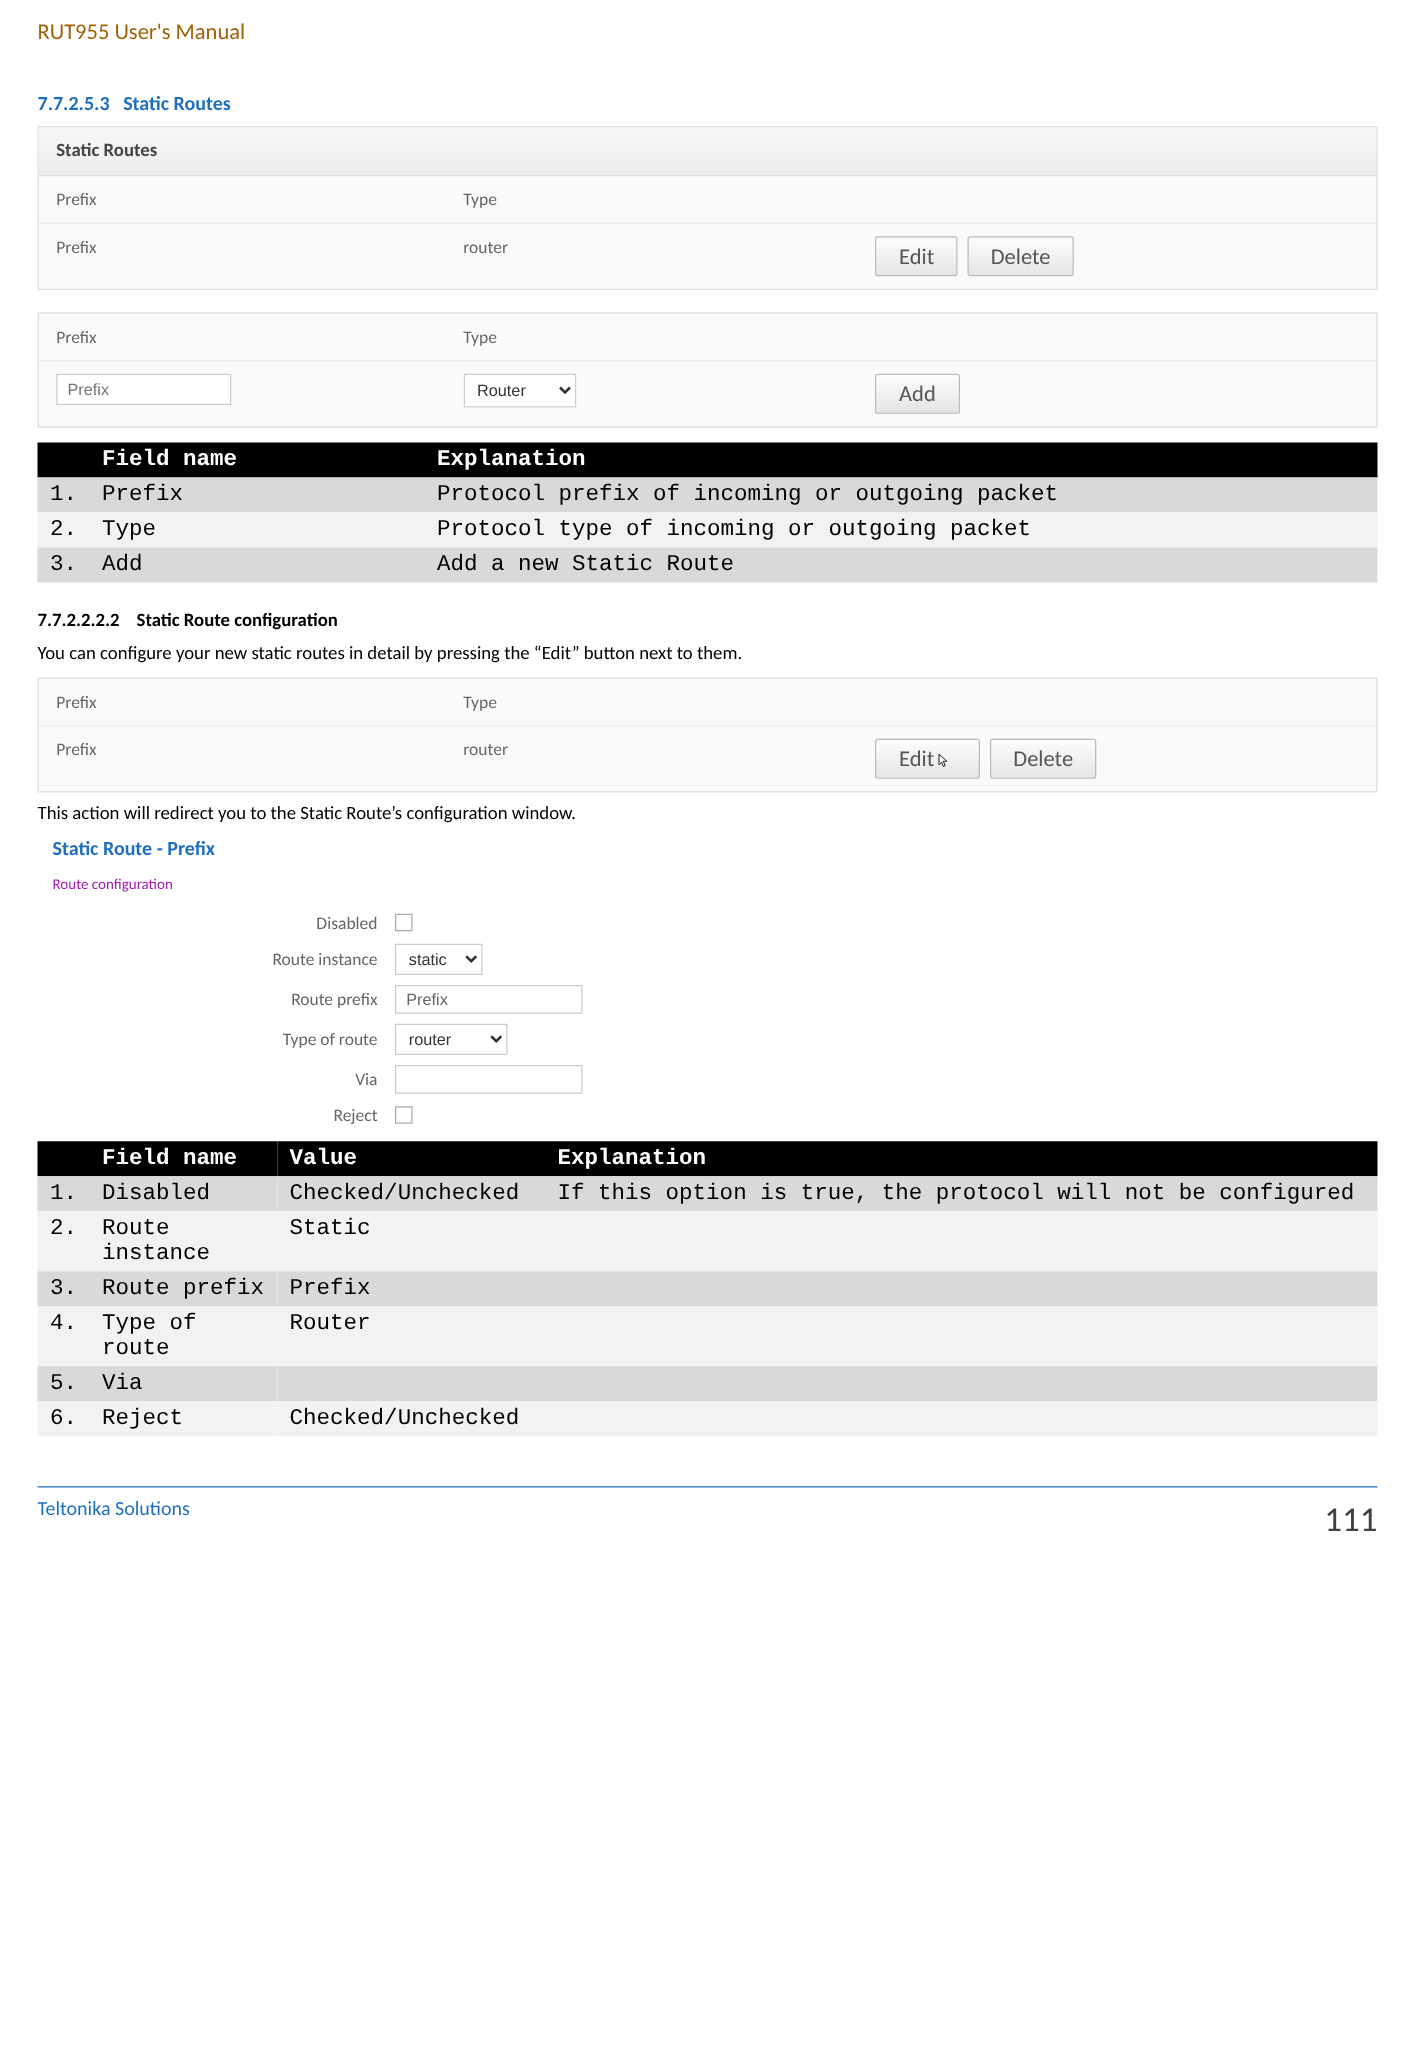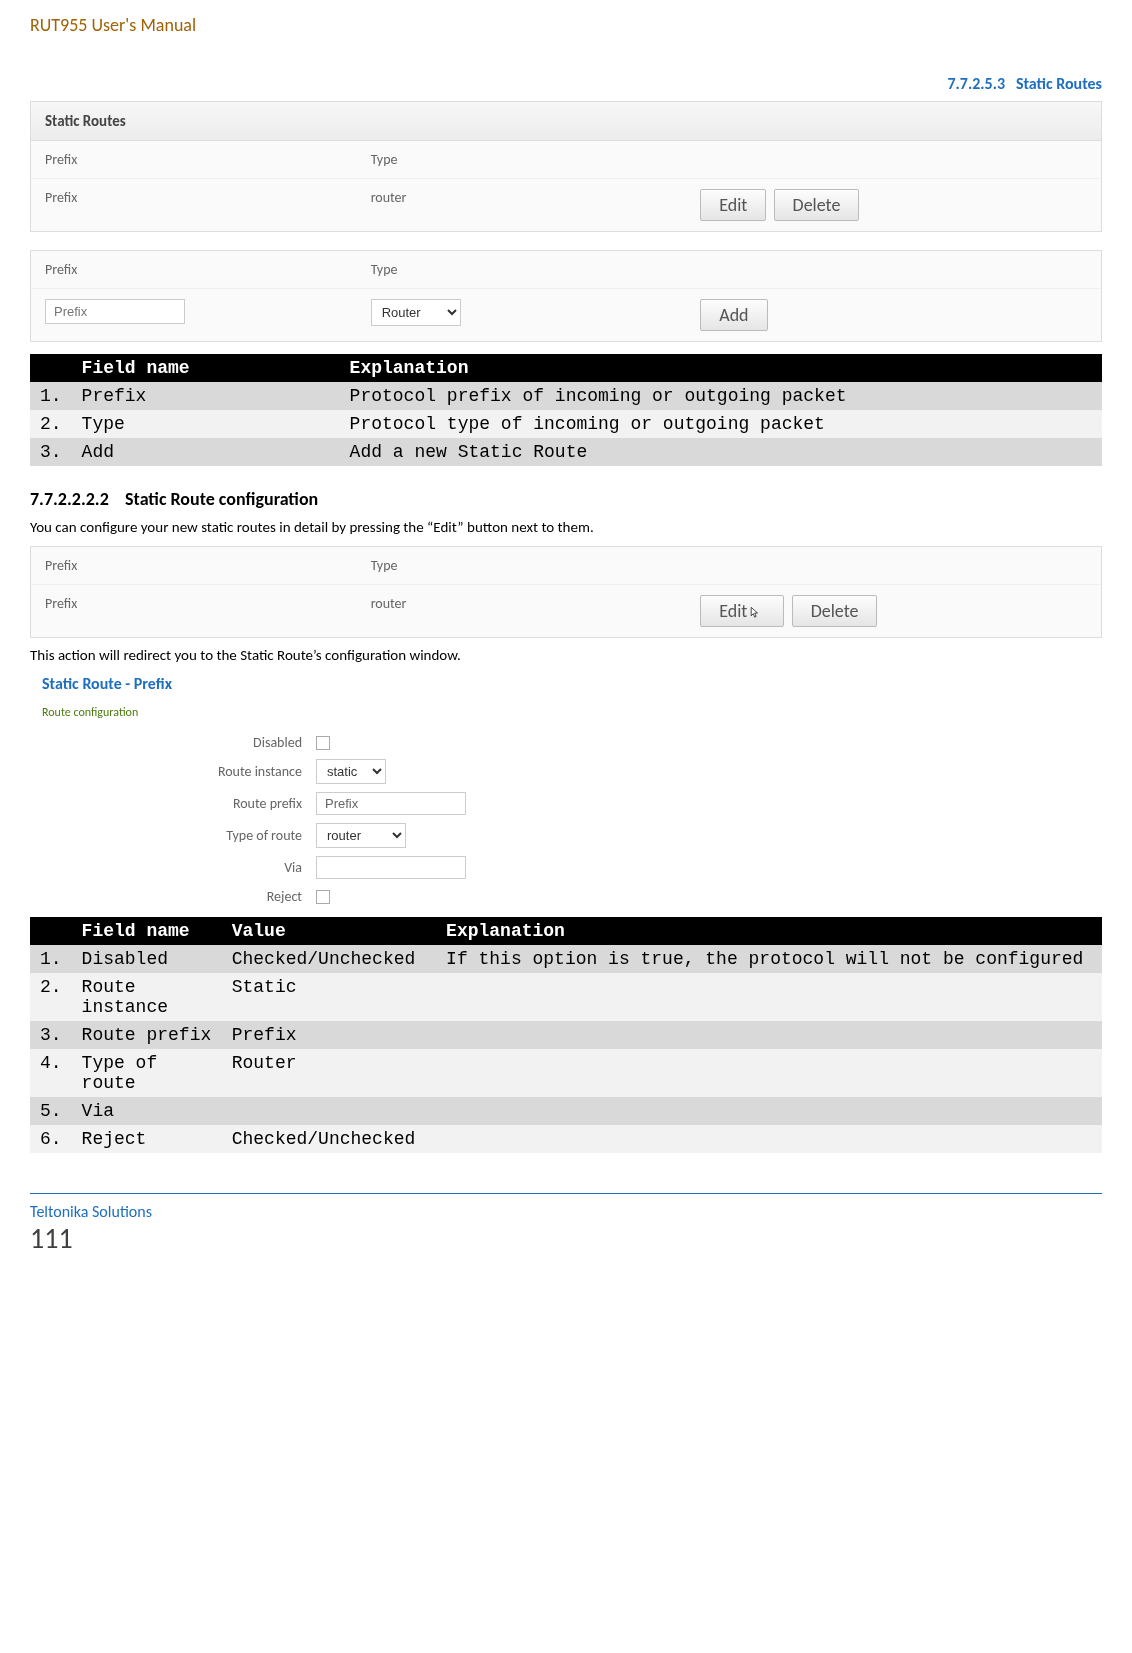--- a/index.html
+++ b/index.html
@@ -1,48 +1,48 @@
 <!DOCTYPE html>
 <html><head>
 <meta charset="utf-8">
 <style>
   * { box-sizing: border-box; margin: 0; padding: 0; }
   body { font-family: Calibri, Arial, sans-serif; font-size: 15px; color: #000; background: #fff; width: 1132px; margin: 0 auto; padding: 0 30px; }
   .header { color: #a16207; font-size: 18px; padding: 14px 0 8px 0; }
-  .section-num { color: #1F6FBF; font-weight: bold; font-size: 16px; margin: 30px 0 8px 0; text-align: right; }
-  .sub-head { font-weight: bold; font-size: 18px; margin: 22px 0 8px 0; }
+  .section-num { color: #1F6FBF; font-weight: bold; font-size: 16px; margin: 30px 0 8px 0; }
+  .sub-head { font-weight: bold; font-size: 15px; margin: 22px 0 8px 0; }
   .body-text { font-size: 15px; margin: 8px 0 10px 0; }
   .ui-panel { border: 1px solid #ddd; background: #fafafa; padding: 0; margin: 4px 0; }
   .ui-titlebar { background: linear-gradient(#f7f7f7,#ececec); border-bottom: 1px solid #ddd; padding: 10px 14px; font-weight: bold; color: #444; font-size: 15px; }
   .ui-row { display: flex; padding: 10px 14px; border-bottom: 1px solid #eee; }
   .ui-row:last-child { border-bottom: none; }
   .ui-col { flex: 1; color: #666; font-size: 14px; }
   .ui-btn { display: inline-block; background: linear-gradient(#fdfdfd,#e5e5e5); border: 1px solid #bbb; color: #555; padding: 4px 18px; font-size: 18px; border-radius: 2px; margin-left: 4px; cursor: pointer; }
   .ui-input { border: 1px solid #ccc; padding: 4px 8px; font-size: 13px; color: #999; width: 140px; background: #fff; }
   .ui-select { border: 1px solid #ccc; padding: 4px 6px; font-size: 13px; color: #333; width: 90px; background: #fff; }
   .actions-cell { flex: 1.2; text-align: left; }
   table.doc { border-collapse: collapse; width: 100%; margin: 12px 0 6px 0; font-size: 18px; font-family: Liberation Mono, monospace; }
   table.doc th { background: #000; color: #fff; text-align: left; padding: 4px 10px; font-weight: bold; }
   table.doc td { padding: 4px 10px; vertical-align: top; }
   table.doc tr.odd td { background: #d9d9d9; }
   table.doc tr.even td { background: #f2f2f2; }
   .num-col { width: 28px; }
   .small-table { width: 82%; margin-left: 9%; }
   .cursor-icon { display:inline-block; width:14px; height:14px; position:relative; top:3px; left:-4px; }
   .config-form { margin: 8px 0 12px 0; padding: 0 6px; }
   .cf-title { color: #1F6FBF; font-weight: bold; font-size: 16px; margin: 8px 0 4px 6px; }
-  .cf-sub { color: #4d7c0f; font-size: 12px; margin: 12px 0 14px 6px; }
+  .cf-sub { color: #a21caf; font-size: 12px; margin: 12px 0 14px 6px; }
   .cf-row { display: flex; align-items: center; margin: 8px 0; }
   .cf-label { width: 280px; text-align: right; padding-right: 14px; color: #666; font-size: 14px; }
   .cf-ctrl { }
   .cf-check { width: 14px; height: 14px; border: 1px solid #aaa; display: inline-block; vertical-align: middle; }
   .cf-sel { border: 1px solid #ccc; padding: 3px 6px; font-size: 13px; color: #333; background: #fff; }
   .cf-inp { border: 1px solid #ccc; padding: 3px 8px; font-size: 13px; color: #666; width: 150px; background: #fff; }
   .footer-line { border-top: 1px solid #1F6FBF; margin: 40px 0 6px 0; }
-  .footer { display: flex; justify-content: center; color: #1F6FBF; font-size: 16px; padding: 2px 0 24px 0; flex-direction: column; }
+  .footer { display: flex; justify-content: space-between; color: #1F6FBF; font-size: 16px; padding: 2px 0 24px 0; }
   .footer .pn { font-size: 28px; color: #404040; }
 </style>
 </head>
 <body>
 
 <div class="header">RUT955 User's Manual</div>
 
 <div class="section-num">
   <span>7.7.2.5.3</span>&nbsp;&nbsp;
   <span>Static Routes</span>

